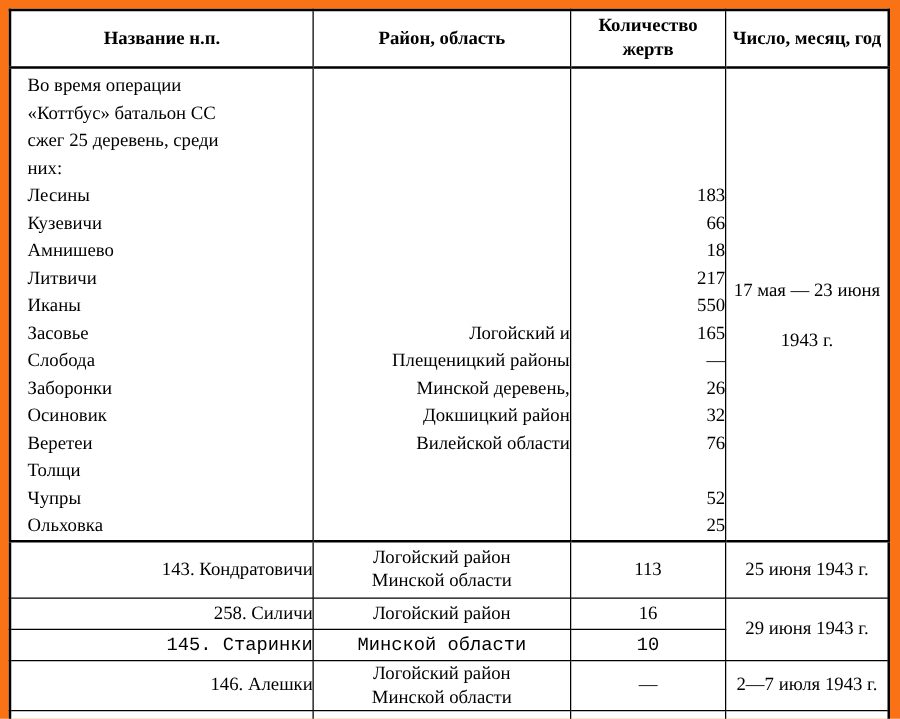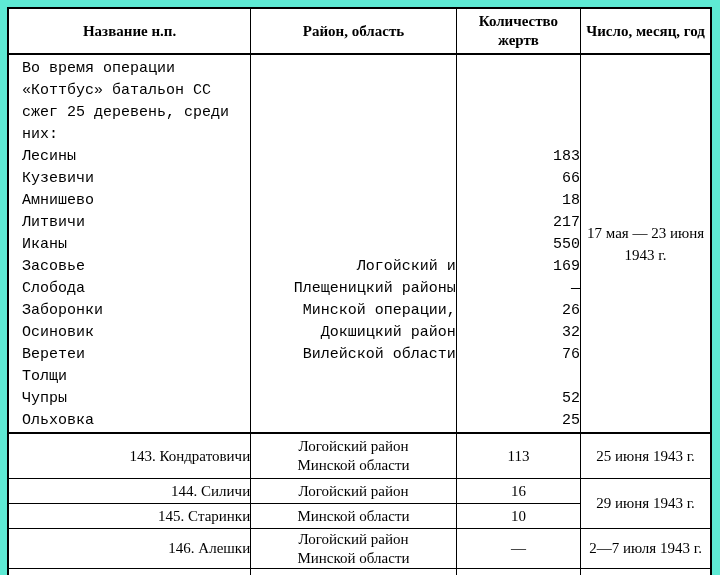--- a/index.html
+++ b/index.html
@@ -5,21 +5,21 @@
   html, body { margin: 0; padding: 0; }
   body {
     width: 720px; height: 575px;
     background: #ffffff;
     color: #000;
     font-family: "Liberation Serif", "DejaVu Serif", serif;
   }
   .page {
     position: relative;
     width: 720px; height: 575px;
-    background: #5eead4;
+    background: #f97316;
     overflow: hidden;
   }
   table.main {
     position: absolute;
     left: 7px; top: 7px;
     width: 705px;
     border-collapse: collapse;
     table-layout: fixed;
     background: #fff;
     border: 2px solid #000;
@@ -28,32 +28,32 @@
     border: 1px solid #000;
     padding: 0;
     font-size: 15px;
     vertical-align: middle;
     overflow: hidden;
   }
   th { font-weight: bold; text-align: center; line-height: 19px; }
   tr.hdr th { height: 44px; border-bottom: 2px solid #000; }
   .bigcell { vertical-align: top; }
   .stack { padding-top: 3px; }
-  .line { height: 22px; line-height: 22px; white-space: nowrap; font-family: Liberation Mono, monospace; }
+  .line { height: 22px; line-height: 22px; white-space: nowrap; }
   .spacer4 { height: 88px; }
   .spacer6 { height: 132px; }
   .left  { text-align: left; padding-left: 13px; }
   .center{ text-align: right; }
   td.namecell { text-align: right; padding-left: 13px; }
   td.centercell { text-align: center; }
   .twoline div { line-height: 19px; }
-  .dateblock div { line-height: 22px; text-align: center; }
+  .dateblock div { line-height: 22px; text-align: center; margin-top: 18px; }
   tr.r143 td { height: 44px; border-top: 2px solid #000; }
   tr.r144 td { height: 24px; }
-  tr.r145 td { height: 24px; }
+  tr.r145 td { height: 24px; font-family: Liberation Mono, monospace; }
   tr.r146 td { height: 39px; }
   tr.rcut td { height: 12px; }
 </style>
 </head>
 <body>
 
 <div class="page">
   <table class="main">
     <colgroup>
       <col style="width:242px">
@@ -93,34 +93,34 @@
           <div class="line">Толщи</div>
           <div class="line">Чупры</div>
           <div class="line">Ольховка</div>
         </div>
       </td>
       <td class="bigcell">
         <div class="stack center">
           <div class="spacer6"></div>
           <div class="line">Логойский и</div>
           <div class="line">Плещеницкий районы</div>
-          <div class="line">Минской операции,</div>
+          <div class="line">Минской деревень,</div>
           <div class="line">Докшицкий район</div>
           <div class="line">Вилейской области</div>
         </div>
       </td>
       <td class="bigcell">
         <div class="stack center">
           <div class="spacer4"></div>
           <div class="line">183</div>
           <div class="line">66</div>
           <div class="line">18</div>
           <div class="line">217</div>
           <div class="line">550</div>
-          <div class="line">169</div>
+          <div class="line">165</div>
           <div class="line">—</div>
           <div class="line">26</div>
           <div class="line">32</div>
           <div class="line">76</div>
           <div class="line"></div>
           <div class="line">52</div>
           <div class="line">25</div>
         </div>
       </td>
       <td class="centercell dateblock">
@@ -133,21 +133,21 @@
       <td class="namecell">143. Кондратовичи</td>
       <td class="centercell twoline">
         <div>Логойский район</div>
         <div>Минской области</div>
       </td>
       <td class="centercell">113</td>
       <td class="centercell">25 июня 1943 г.</td>
     </tr>
 
     <tr class="r144">
-      <td class="namecell">144. Силичи</td>
+      <td class="namecell">258. Силичи</td>
       <td class="centercell">Логойский район</td>
       <td class="centercell">16</td>
       <td class="centercell" rowspan="2">29 июня 1943 г.</td>
     </tr>
 
     <tr class="r145">
       <td class="namecell">145. Старинки</td>
       <td class="centercell">Минской области</td>
       <td class="centercell">10</td>
     </tr>

